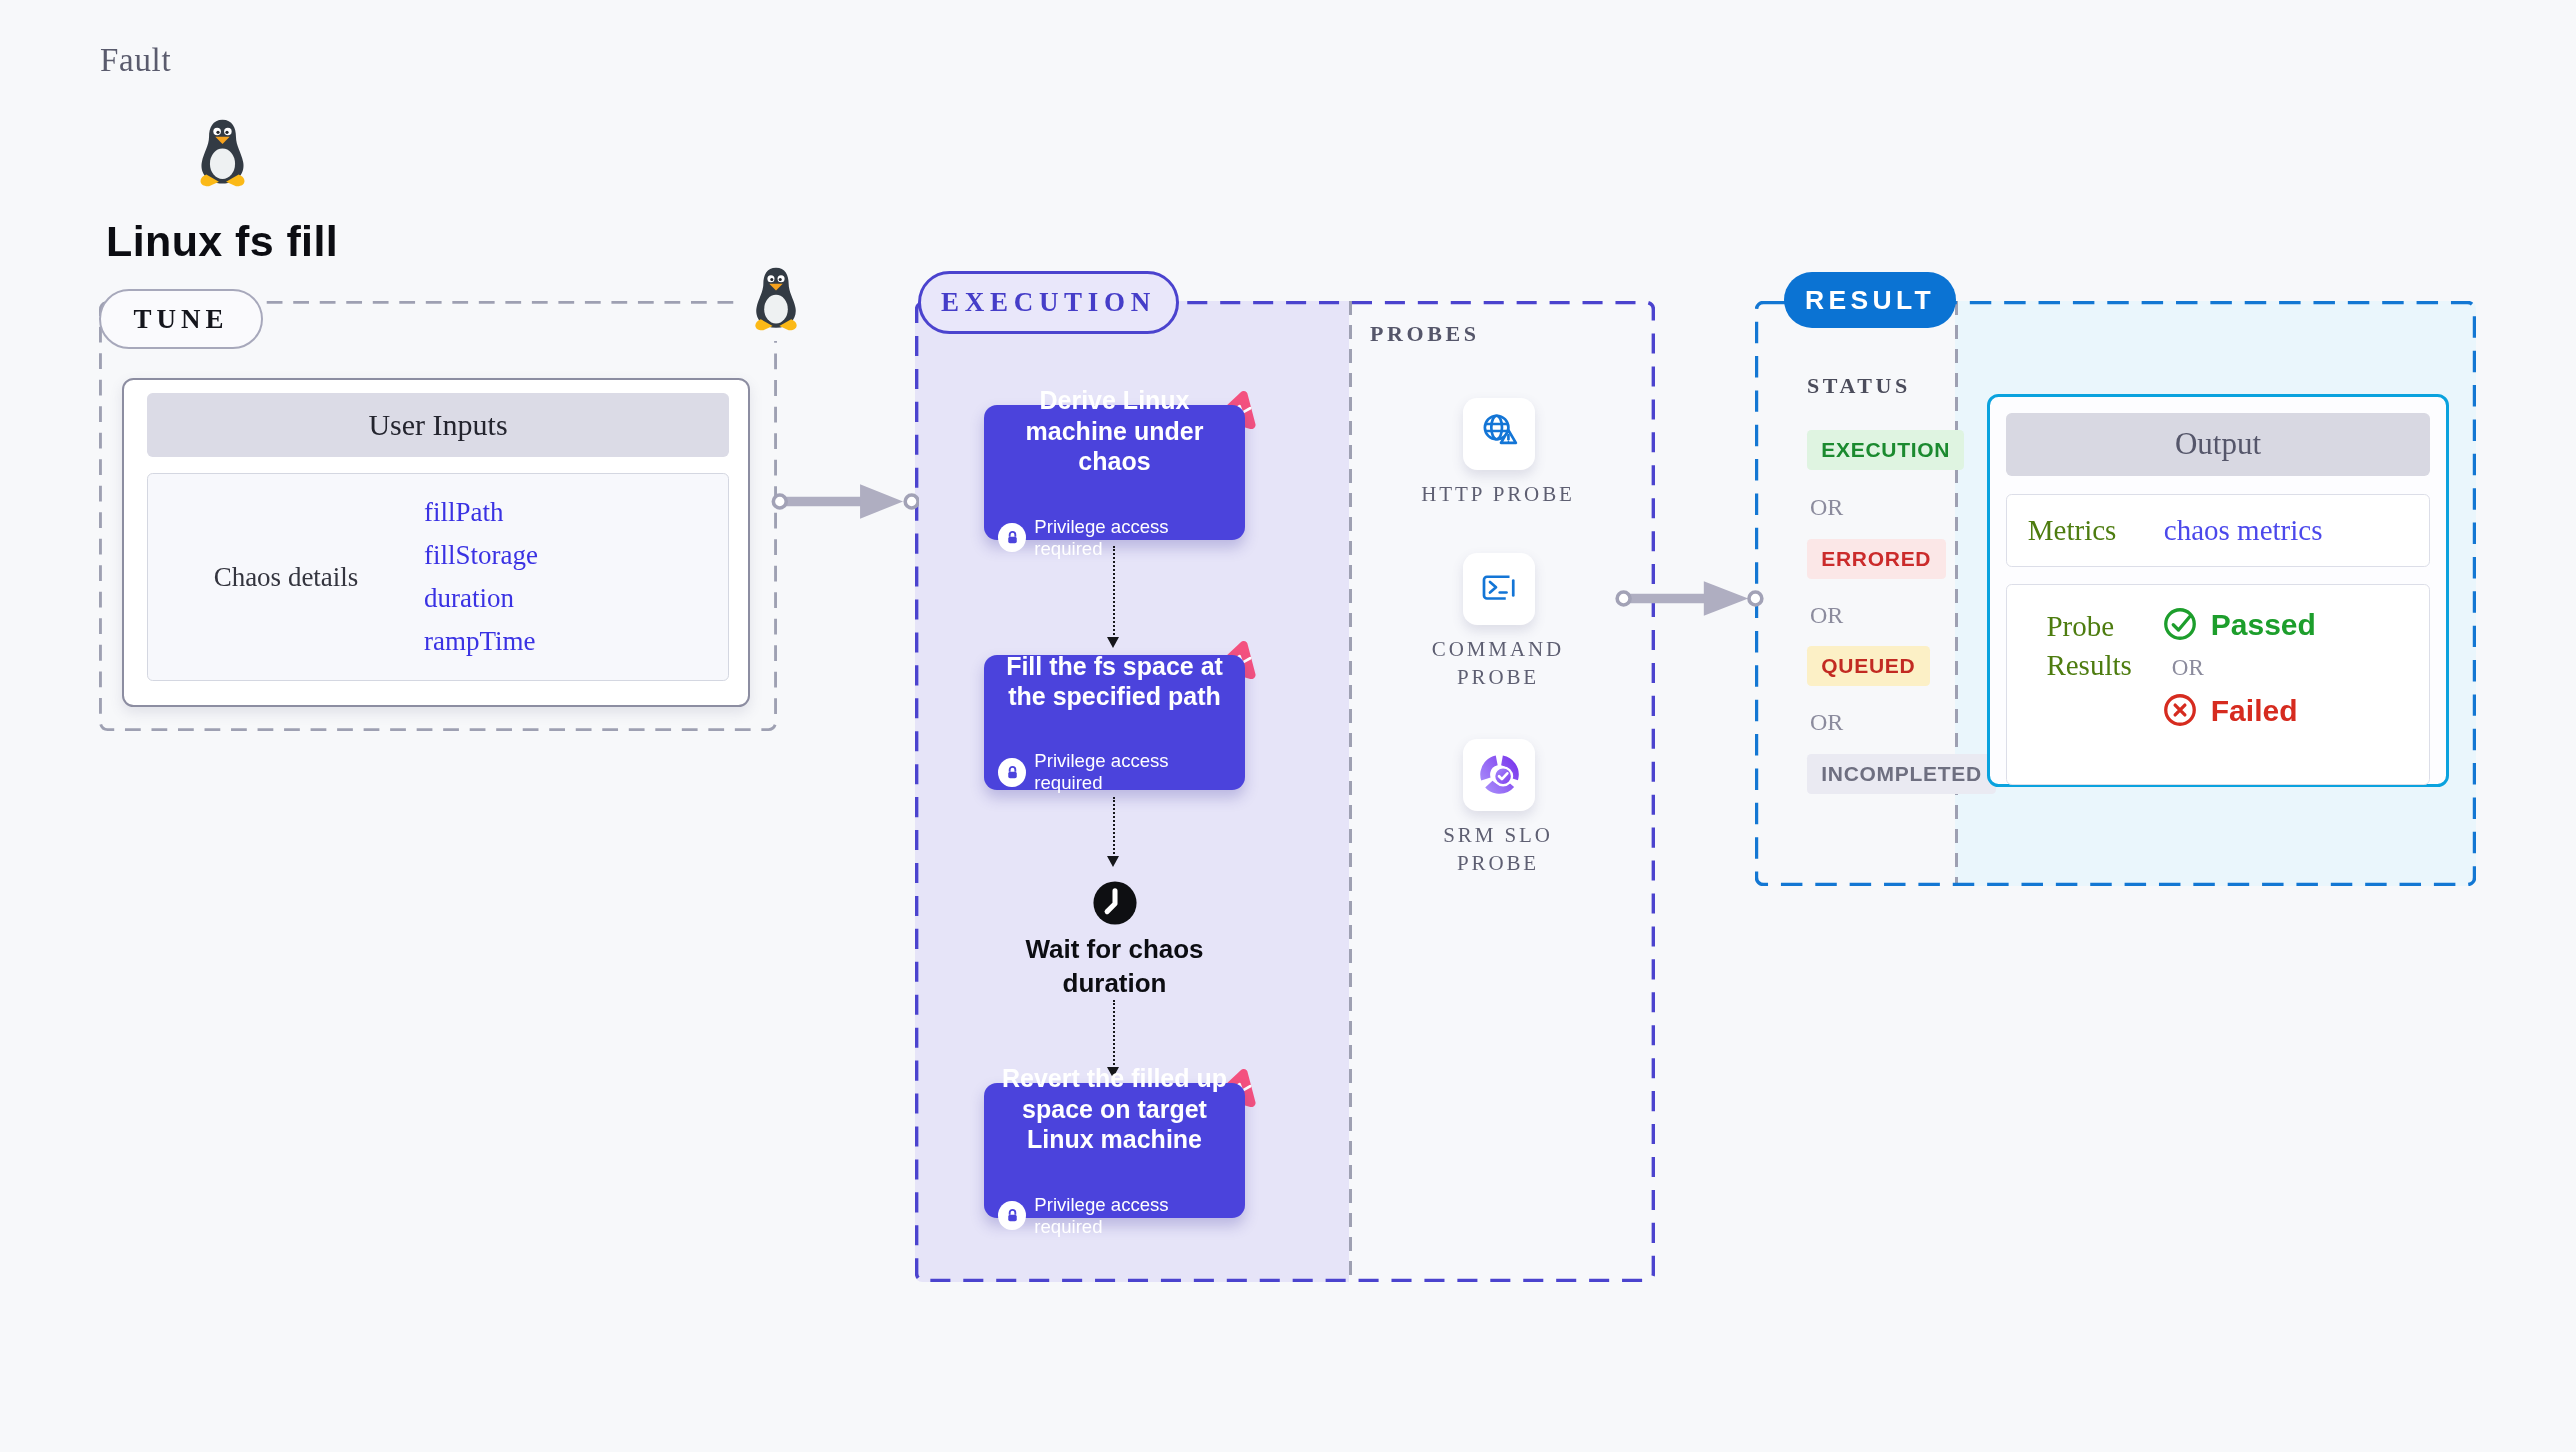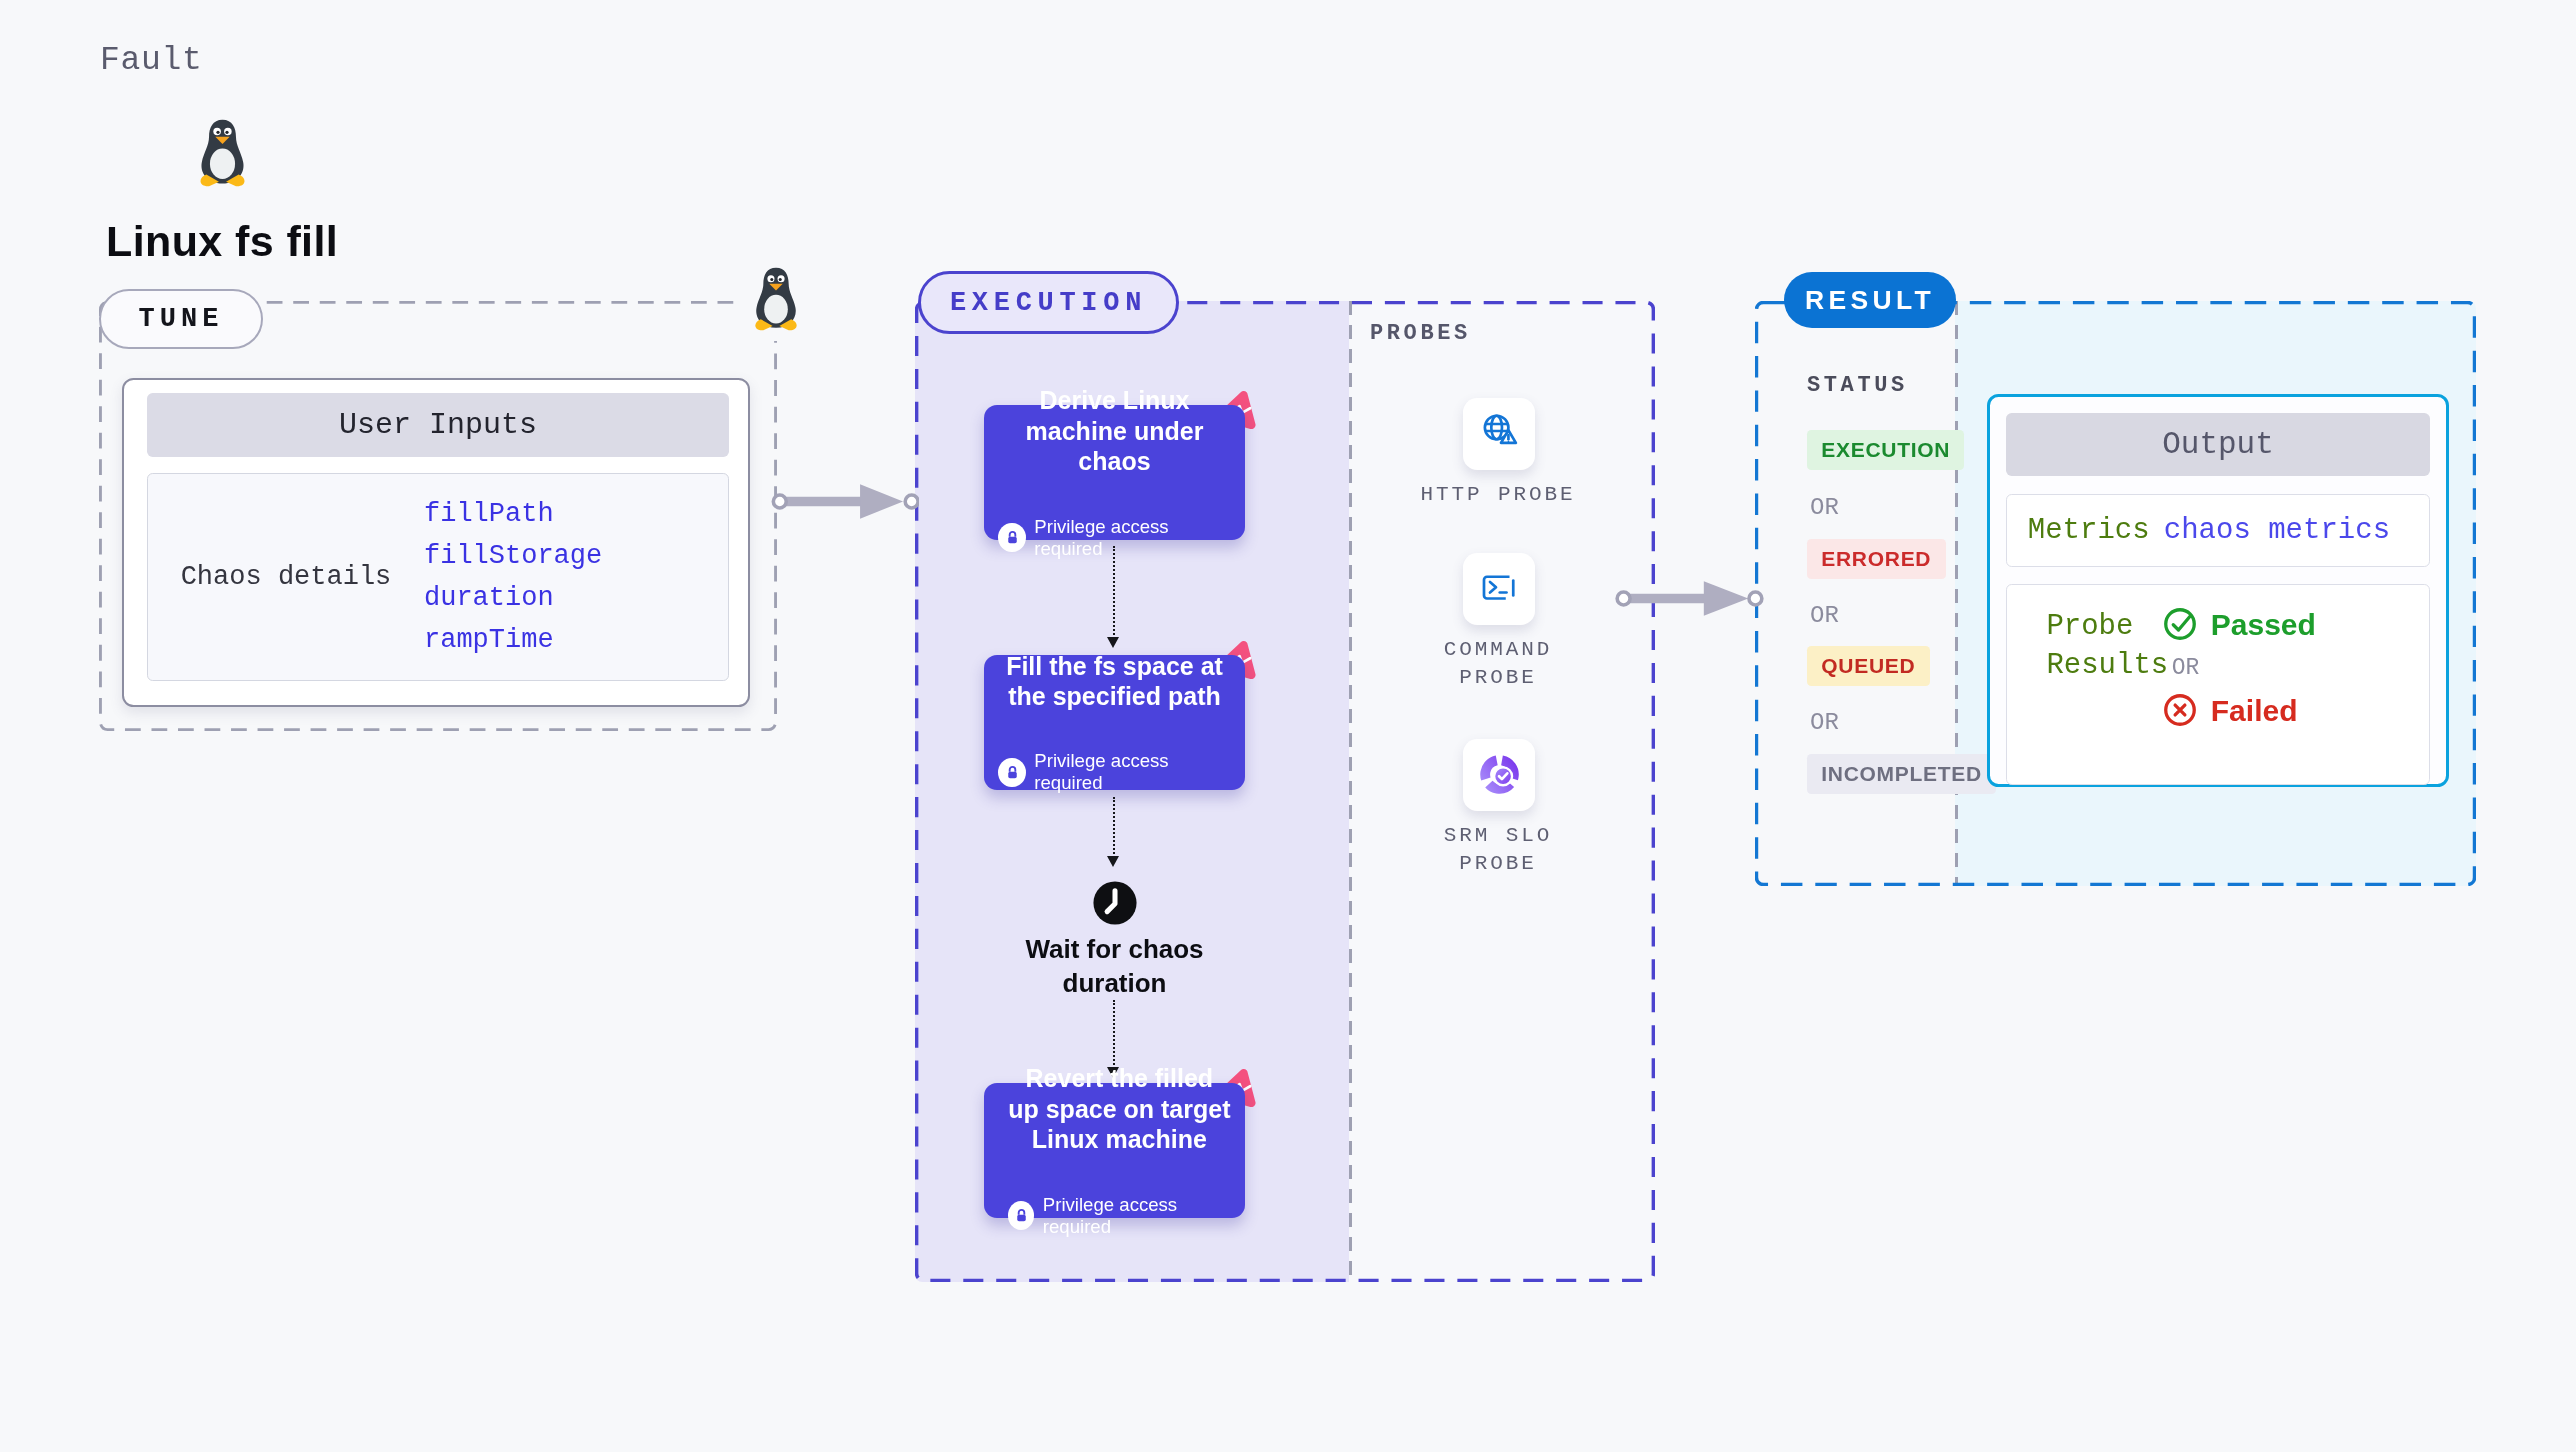--- a/index.html
+++ b/index.html
@@ -1,18 +1,18 @@
 <!DOCTYPE html>
 <html style="font-size:11.5px"><head>
 <meta charset="utf-8">
 <style>
   html,body{margin:0;padding:0;background:#F7F8FA;}
   body{width:2576px;height:1452px;font-family:"Liberation Sans",sans-serif;}
   .canvas{position:relative;width:2576px;height:1452px;background:#F7F8FA;overflow:hidden;}
-  .mono{font-family:Liberation Mono, monospace;}
+  .mono{font-family:Liberation Serif, serif;}
   .abs{position:absolute;}
 
   
   .kicker{left:100px;top:42px;font-size:33px;color:#5A5B6D;letter-spacing:0.7px;}
   .title-row{left:106px;top:118px;display:flex;align-items:center;gap:27px;flex-direction:column;}
   .title-text{font-size:43px;font-weight:bold;color:#0C0D12;letter-spacing:0.4px;}
 
   
   .pill{display:flex;align-items:center;justify-content:center;border-radius:31.5px;z-index:6;}
   .pill-tune{left:99px;top:272px;width:160px;height:56px;background:#FAFAFD;border:2.9px solid #A7A8BB;
@@ -224,21 +224,21 @@
   <div class="abs clock-wrap">
     <svg width="46" height="46" viewBox="0 0 64 64">
         <circle cx="32" cy="32" r="30" fill="#0E0F12"></circle>
         <path d="M32 15 V33 L21 44" stroke="#fff" stroke-width="7" fill="none" stroke-linecap="round" stroke-linejoin="round"></path>
       </svg>
   </div>
   <div class="abs wait-text">Wait for chaos duration</div>
 
   <div class="dotted-arrow" style="top:1000px;height:72px;"></div>
 
-  <div class="abs step-card" style="top:1083px;height:135px;padding-left:24px;">
+  <div class="abs step-card" style="top:1083px;height:135px;">
     <div class="step-title">Revert the filled up space on target Linux machine</div>
     <div class="priv-row">
       <span class="lock-badge">
         <svg width="17" height="17" viewBox="0 0 24 24">
             <path d="M8 11 V8 a4 4 0 0 1 8 0 v3" stroke="#4B43DC" stroke-width="2.6" fill="none"></path>
             <rect x="6" y="11" width="12" height="9" rx="2.5" fill="#4B43DC"></rect>
           </svg>
       </span>
       <span class="priv-text">Privilege access required</span>
     </div>

